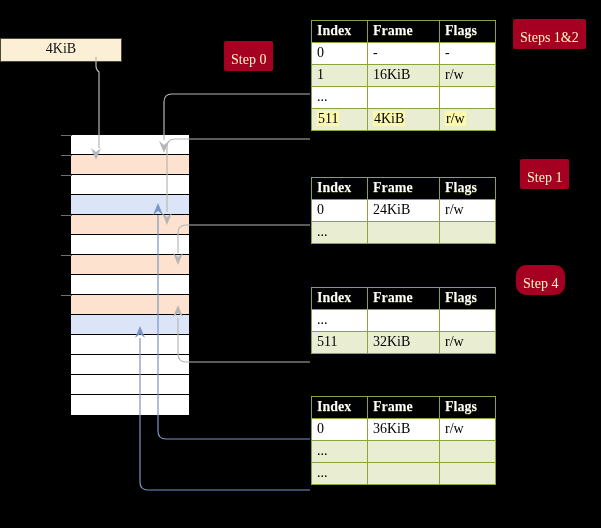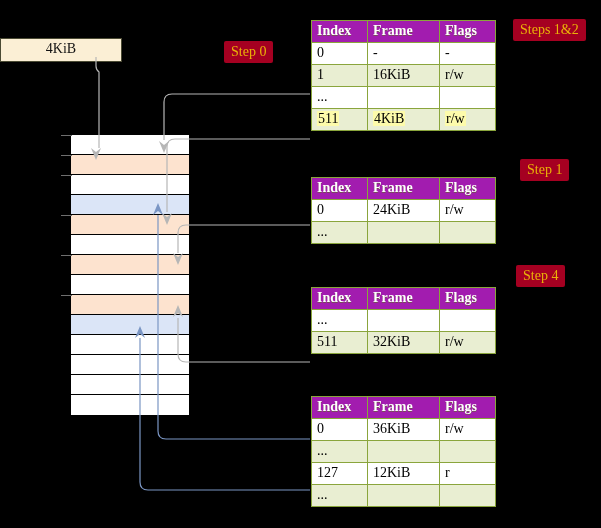--- a/index.html
+++ b/index.html
@@ -7,25 +7,25 @@
     width:601px;height:528px;position:relative;overflow:hidden;
     font-family:"Liberation Serif","DejaVu Serif",serif;
     color:#000;
   }
   .stage{position:absolute;left:0;top:0;width:601px;height:528px;}
 
   
   .badge{
     position:absolute;
     background:#a50021;
-    color:#eab308;
+    color:#fef9c3;
     font-family:"Liberation Serif","DejaVu Serif",serif;
     font-size:14px;
     line-height:17px;
-    padding:2px 7px 3px 7px;
+    padding:10px 7px 3px 7px;
     border-radius:2px;
     white-space:nowrap;
     box-shadow:0 1px 0 rgba(0,0,0,.5);
     text-align:center;
   }
 
   
   .creambox{
     position:absolute;
     background:#fbefd5;
@@ -72,21 +72,21 @@
     border:1px solid #8aa53c;
     padding:1px 5px 2px 5px;
     height:22px;
     box-sizing:border-box;
     text-align:left;
     font-weight:normal;
     white-space:nowrap;
     vertical-align:middle;
   }
   .ptable th{
-    background:#a21caf;
+    background:#000000;
     color:#ffffff;
     font-weight:bold;
     font-size:14px;
     text-shadow:0 1px 0 rgba(90,110,30,.6);
   }
   .ptable td.c-index{width:56px;}
   .ptable td.c-frame{width:72px;}
   .ptable td.c-flags{width:56px;}
   .ptable th.c-index{width:56px;}
   .ptable th.c-frame{width:72px;}
@@ -216,39 +216,34 @@
           <tr class="plain">
             <td class="c-index">0</td>
             <td class="c-frame">36KiB</td>
             <td class="c-flags">r/w</td>
           </tr>
           <tr class="alt">
             <td class="c-index">...</td>
             <td class="c-frame"></td>
             <td class="c-flags"></td>
           </tr>
-          <tr class="plain">
-            <td class="c-index">127</td>
-            <td class="c-frame">12KiB</td>
-            <td class="c-flags">r</td>
-          </tr>
           <tr class="alt">
             <td class="c-index">...</td>
             <td class="c-frame"></td>
             <td class="c-flags"></td>
           </tr>
         </tbody>
       </table>
     </div>
 
   <div id="badges-host">
       <div class="badge" style="left: 188px; top: 41px; margin-left: 36px;">Step 0</div>
       <div class="badge" style="left: 513px; top: 19px;">Steps 1&amp;2</div>
       <div class="badge" style="left: 520px; top: 159px;">Step 1</div>
-      <div class="badge" style="left: 516px; top: 265px;">Step 4</div>
+      <div class="badge" style="left: 516px; top: 265px; border-radius: 10px;">Step 4</div>
     </div>
 
   <svg class="wires" id="wires" viewBox="0 0 601 528" xmlns="http://www.w3.org/2000/svg">
       <path d="M 96 57 L 96 66 Q 96 70 99 72 L 99 148" fill="none" stroke="#b6b6b6" stroke-width="1.2"></path>
       <path d="M 91 148 L 96 160 L 101 148 L 96 152 Z" fill="#b6b6b6"></path>
       <path d="M 310 139 L 175 139 Q 167 139 167 147 L 167 212" fill="none" stroke="#b6b6b6" stroke-width="1.2"></path>
       <path d="M 162 213 L 167 225 L 172 213 L 167 217 Z" fill="#b6b6b6"></path>
       <path d="M 310 94 L 172 94 Q 164 94 164 102 L 164 140" fill="none" stroke="#b6b6b6" stroke-width="1.2"></path>
       <path d="M 159 141 L 164 153 L 169 141 L 164 145 Z" fill="#b6b6b6"></path>
       <path d="M 310 225 L 186 225 Q 178 225 178 233 L 178 253" fill="none" stroke="#b6b6b6" stroke-width="1.2"></path>

